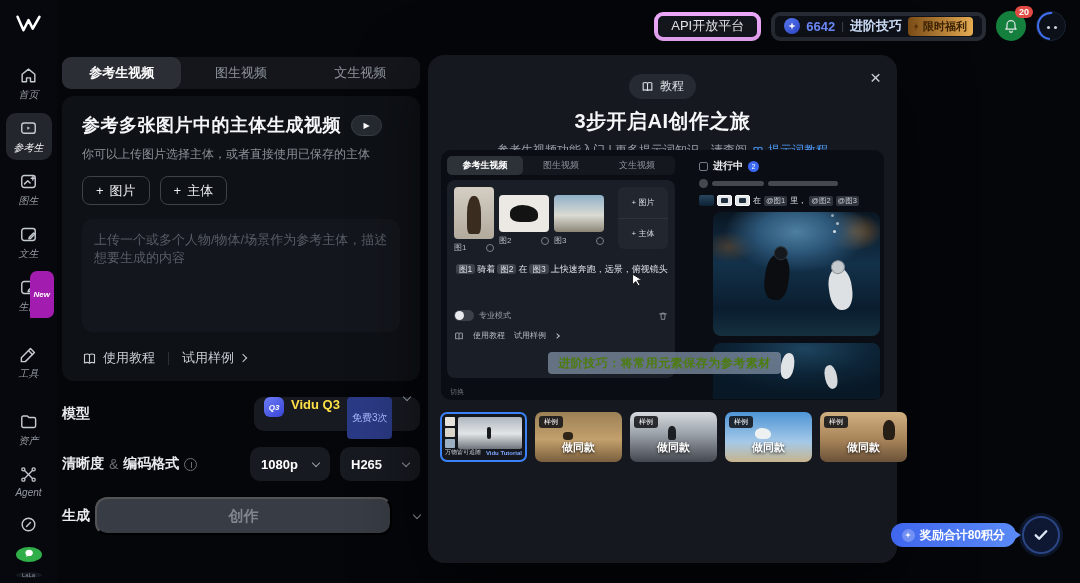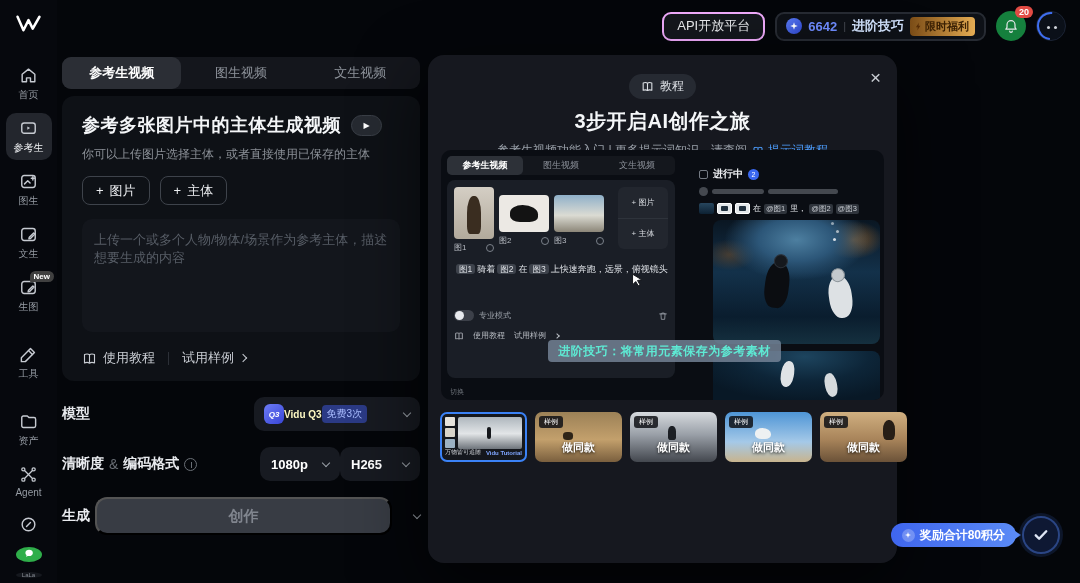--- a/index.html
+++ b/index.html
@@ -5,30 +5,30 @@
   * { margin:0; padding:0; box-sizing:border-box; }
   html,body { width:1080px; height:583px; overflow:hidden; }
   body { background:#04060a; font-family:"Liberation Sans","DejaVu Sans",sans-serif; position:relative; color:#e8eaee; }
   .ic svg { display:block; }
   .cx { display:flex; align-items:center; justify-content:center; }
 
   
   .sidebar { position:absolute; left:0; top:0; width:57px; height:583px; background:#06080d; display:flex; flex-direction:column; align-items:center; }
   .logo { margin:13px 0 9px; }
   .sdiv { width:28px; height:1px; background:#1e2228; margin:7px 0; }
-  .nav-item { width:46px; padding:6px 0 5px; display:flex; flex-direction:column; align-items:center; gap:3px; color:#959ba3; font-size:10px; border-radius:10px; margin:3px 0; cursor:pointer; }
+  .nav-item { width:46px; padding:6px 0 5px; display:flex; flex-direction:column; align-items:center; gap:3px; color:#959ba3; font-size:10px; border-radius:10px; margin:3px 0; cursor:pointer;font-style:italic; }
   .nav-item .ic { color:#c6cad1; position:relative; }
   .nav-item.active { background:#23262d; color:#f1f3f5; }
-  .new-badge { position:absolute; top:-7px; right:-16px; background:#404040; color:#fff; font-size:8px; font-weight:bold; padding:1px 4px; border-radius:7px 7px 7px 1px; }
+  .new-badge { position:absolute; top:-7px; right:-16px; background:#a21caf; color:#fff; font-size:8px; font-weight:bold; padding:19px 4px; border-radius:7px 7px 7px 1px; }
   .soc { width:26px; height:26px; border-radius:50%; background:#15181e; margin:5px 0; font-size:6px; color:#878d95; }
   .soc.wechat { background:#2fae4a; }
 
   
   .topbar { position:absolute; top:11px; right:14px; display:flex; align-items:center; gap:10px; }
-  .pill { height:29px; display:flex; align-items:center; gap:7px; padding:0 13px; background:#14171d; border:2px solid #f0abfc; border-radius:9px; color:#e9ebee; font-size:13px; cursor:pointer; }
+  .pill { height:29px; display:flex; align-items:center; gap:7px; padding:0 13px; background:#14171d; border:4px solid #f0abfc; border-radius:9px; color:#e9ebee; font-size:13px; cursor:pointer; }
   .pill.credits { background:#0e1117; border-color:#272b33; padding:0 9px; gap:6px; }
   .coin { width:16px; height:16px; border-radius:50%; background:linear-gradient(135deg,#5a7bf5,#2f48cf); }
   .credits-num { color:#6f8cff; font-weight:bold; }
   .pipe { color:#454a52; font-size:11px; }
   .promo-text { color:#cfe0fb; font-weight:bold; }
   .promo-badge { height:19px; padding:0 6px 0 4px; border-radius:4px; background:linear-gradient(90deg,#7c4d17,#e5ac53); color:#3c2205; font-size:11px; font-weight:bold; display:flex; align-items:center; gap:2px; }
   .bell-wrap { position:relative; width:30px; height:30px; border-radius:50%; background:#15803d; color:#e4e7ea; cursor:pointer; }
   .bell-badge { position:absolute; top:-5px; right:-7px; background:#e14b44; color:#fff; font-size:9px; font-weight:bold; border-radius:8px; padding:1px 4px; }
   .avatar { width:30px; height:30px; border-radius:50%; background:#0b1019; position:relative; overflow:hidden; border:1px solid #1b2334; cursor:pointer; }
   .avatar::before { content:''; position:absolute; inset:-1px; border-radius:50%; border:3px solid transparent; border-left-color:#3f6ef0; border-top-color:#3f6ef0; transform:rotate(-40deg); }
@@ -53,31 +53,31 @@
   .vline { width:1px; height:13px; background:#2c3037; }
   .chev { width:6px; height:6px; border-right:1.6px solid currentColor; border-bottom:1.6px solid currentColor; display:inline-block; }
   .chev.r { transform:rotate(-45deg); }
   .chev.l { transform:rotate(135deg); }
   .chev.d { transform:rotate(45deg); margin-top:-3px; }
   .set-row { height:34px; margin-top:16px; display:flex; align-items:center; justify-content:space-between; }
   .set-label { font-size:14px; font-weight:600; color:#e8eaee; display:flex; align-items:center; gap:5px; }
   .dim { color:#6a6f76; font-weight:400; }
   .info-i { width:13px; height:13px; border:1px solid #6a6f76; border-radius:50%; position:relative; }
   .info-i::after { content:''; position:absolute; left:5.5px; top:3px; width:1.5px; height:6px; background:#6a6f76; }
-  .model-select { width:166px; height:34px; background:#171a21; border-radius:10px; display:flex; align-items:center; padding:0 10px; cursor:pointer; color:#9aa0a8; }
+  .model-select { width:166px; height:34px; background:#171a21; border-radius:10px; display:flex; align-items:flex-start; gap:7px; padding:0 10px; cursor:pointer; color:#9aa0a8; }
   .q3-icon { width:20px; height:20px; border-radius:6px; background:linear-gradient(140deg,#6d7cf6,#3845d6); color:#fff; font-size:8px; font-weight:bold; font-style:italic; }
-  .model-name { font-size:10px; color:#fef9c3; font-weight:bold; }
-  .free-badge { background:#2b3a85; color:#a9bcff; font-size:10px; padding:2px 5px; border-radius:4px; }
+  .model-name { font-size:13px; color:#fde047; font-weight:bold; }
+  .free-badge { background:#2b3a85; color:#a9bcff; font-size:10px; padding:14px 5px; border-radius:4px; }
   .ml { margin-left:auto; }
   .dur-wrap { width:166px; height:34px; display:flex; align-items:center; justify-content:space-between; color:#9aa0a8; }
   .dur-num { font-size:13px; color:#cfd3d9; cursor:pointer; }
   .dur-num.faint { color:#70757d; }
   .dur-num.active { width:26px; height:30px; background:#2f333a; border-radius:8px; color:#fff; font-weight:bold; display:flex; align-items:center; justify-content:center; }
   .dur-num.hl { color:#5272ff; }
-  .fmt-selects { display:flex; }
+  .fmt-selects { display:flex; gap:10px; }
   .fmt-select { width:80px; height:34px; background:#171a21; border-radius:10px; display:flex; align-items:center; justify-content:space-between; padding:0 11px; font-size:13px; font-weight:600; color:#fff; cursor:pointer; }
   .fmt-select .chev { color:#9aa0a8; }
   .gen-row { position:relative; margin-top:15px; height:40px; display:flex; align-items:center; justify-content:space-between; color:#9aa0a8; }
   .create-btn { position:absolute; left:33px; top:1px; width:297px; height:38px; background:#383c44; border-radius:12px; color:#80858e; font-size:15px; font-weight:bold; cursor:pointer; }
 
   
   .modal { position:absolute; left:428px; top:55px; width:469px; height:508px; background:#16181f; border-radius:16px; box-shadow:0 24px 70px rgba(0,0,0,.65); }
   .close { position:absolute; top:12px; right:16px; font-size:19px; color:#c8ccd2; cursor:pointer; }
   .m-badge { width:max-content; margin:19px auto 0; background:#262a32; border-radius:14px; padding:4px 12px; display:flex; align-items:center; gap:6px; color:#dde0e5; font-size:12px; }
   .m-title { text-align:center; margin-top:9px; font-size:20px; font-weight:bold; color:#f5f7f9; letter-spacing:.5px; }
@@ -104,25 +104,25 @@
   .mini-add { flex:1; font-size:8px; color:#d9dce1; display:flex; align-items:center; justify-content:center;text-align:center; }
   .mini-add + .mini-add { border-top:1px solid #2e333b; }
   .mini-prompt { margin-top:9px; font-size:9px; color:#dde0e5; line-height:15px; }
   .mtag { background:#3d424b; border-radius:3px; padding:0 3px; margin:0 2px; font-size:8.5px; }
   .mini-toggle-row { margin-top:33px; display:flex; align-items:center; gap:5px; color:#9aa0a8; }
   .mini-toggle { width:20px; height:11px; border-radius:6px; background:#3c4049; position:relative; }
   .mini-toggle::before { content:''; position:absolute; left:1px; top:1px; width:9px; height:9px; border-radius:50%; background:#e8eaee; }
   .mini-toggle-label { font-size:8px;text-align:center; }
   .mini-foot { margin-top:9px; display:flex; align-items:center; gap:9px; font-size:8px; color:#b9bdc4; }
   .cursor-icon { position:absolute; left:188px; top:122px; }
-  .tip { position:absolute; left:107px; top:190px; width:233px; height:22px; background:rgba(118,133,153,.82); border-radius:4px; color:#5eead4; font-size:12px; font-weight:bold; letter-spacing:.5px; display:flex; align-items:center; justify-content:center; }
+  .tip { position:absolute; left:107px; top:202px; width:233px; height:22px; background:rgba(118,133,153,.82); border-radius:4px; color:#4d7c0f; font-size:12px; font-weight:bold; letter-spacing:.5px; display:flex; align-items:center; justify-content:center; }
   .switch-hint { position:absolute; left:9px; bottom:3px; font-size:7px; color:#6b7077; }
 
   
-  .result { position:absolute; left:258px; top:8px; width:185px; height:250px; }
+  .result { position:absolute; left:258px; top:0; width:185px; height:250px; }
   .r-head { margin-top:9px; display:flex; align-items:center; gap:5px; }
   .r-check { width:9px; height:9px; border:1px solid #757b84; border-radius:2px; }
   .r-status { font-size:10px; font-weight:bold; color:#eceef1; }
   .r-badge { width:11px; height:11px; border-radius:50%; background:#3a68f0; color:#fff; font-size:7px; }
   .r-blur { margin-top:6px; height:9px; display:flex; align-items:center; gap:4px; opacity:.45; }
   .r-blur i { display:block; height:5px; border-radius:3px; background:#8a9099; }
   .r-ava { width:9px; height:9px; border-radius:50%; background:#8a9099; }
   .r-cap { margin-top:7px; display:flex; align-items:center; gap:3px; font-size:8px; color:#e3e6ea; }
   .rmt { width:15px; height:11px; border-radius:2px; background:linear-gradient(180deg,#27465e,#0d2133); }
   .rmt.w { background:#e3e7ea; border:1px solid #fff; position:relative; }

